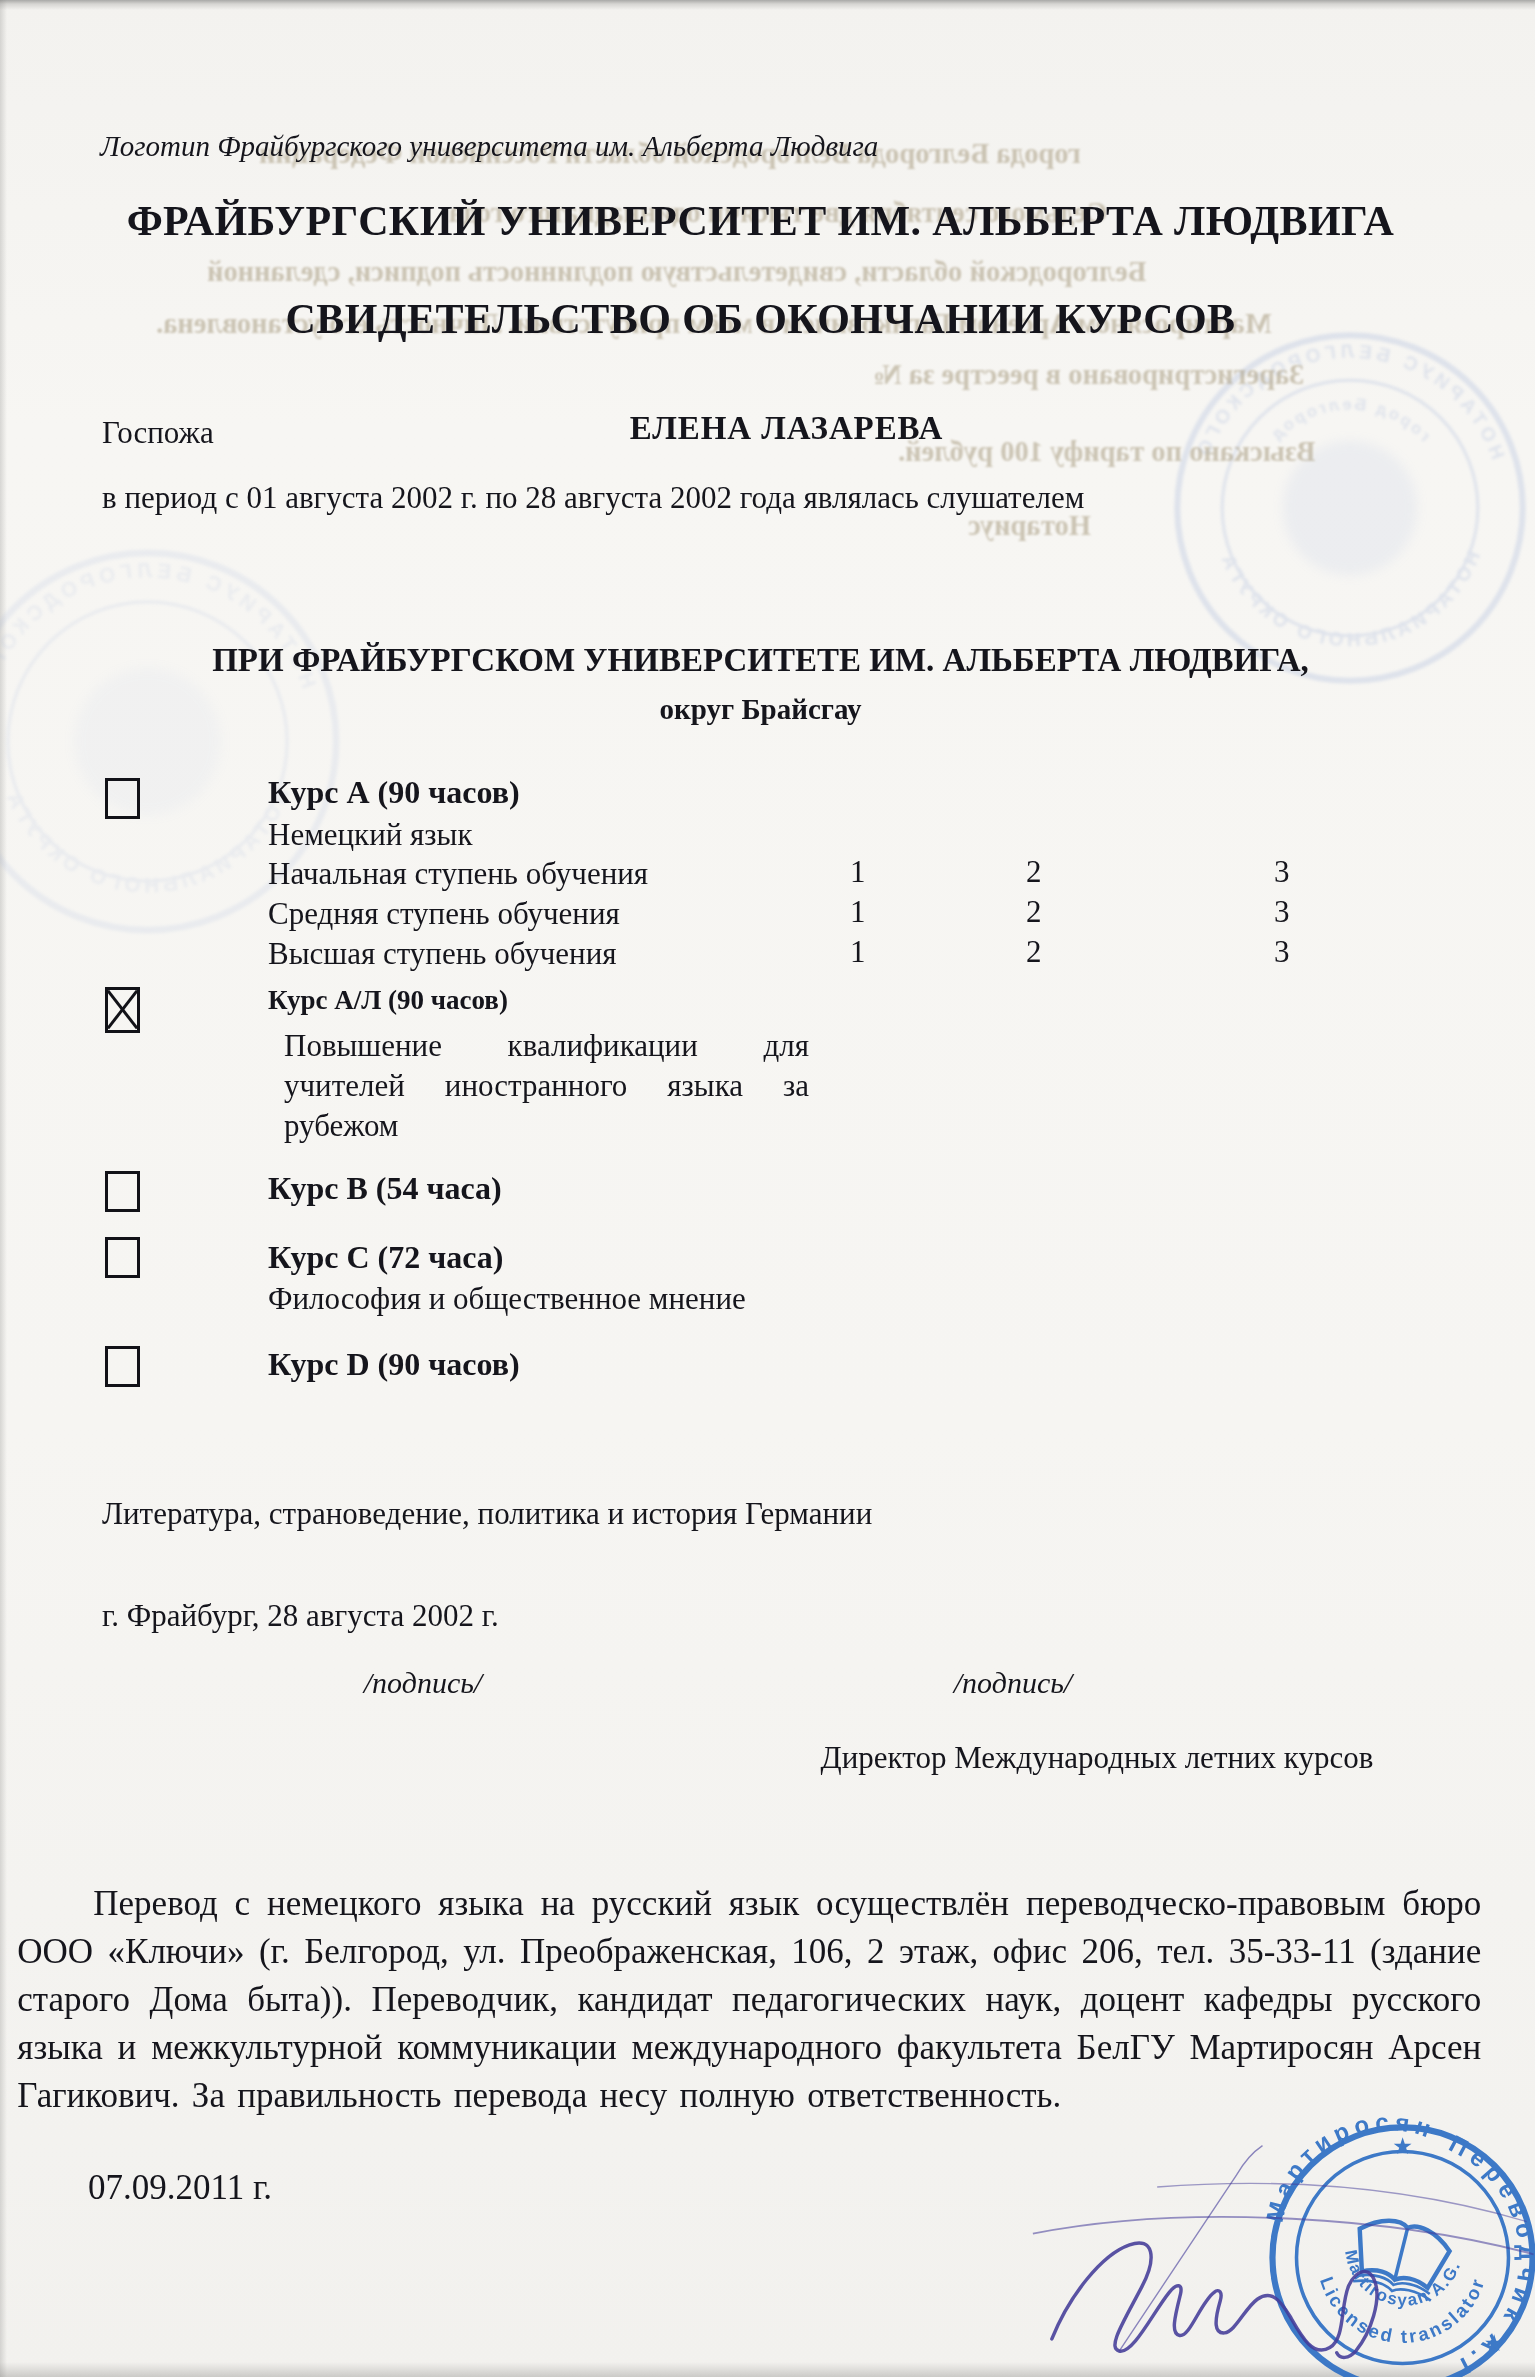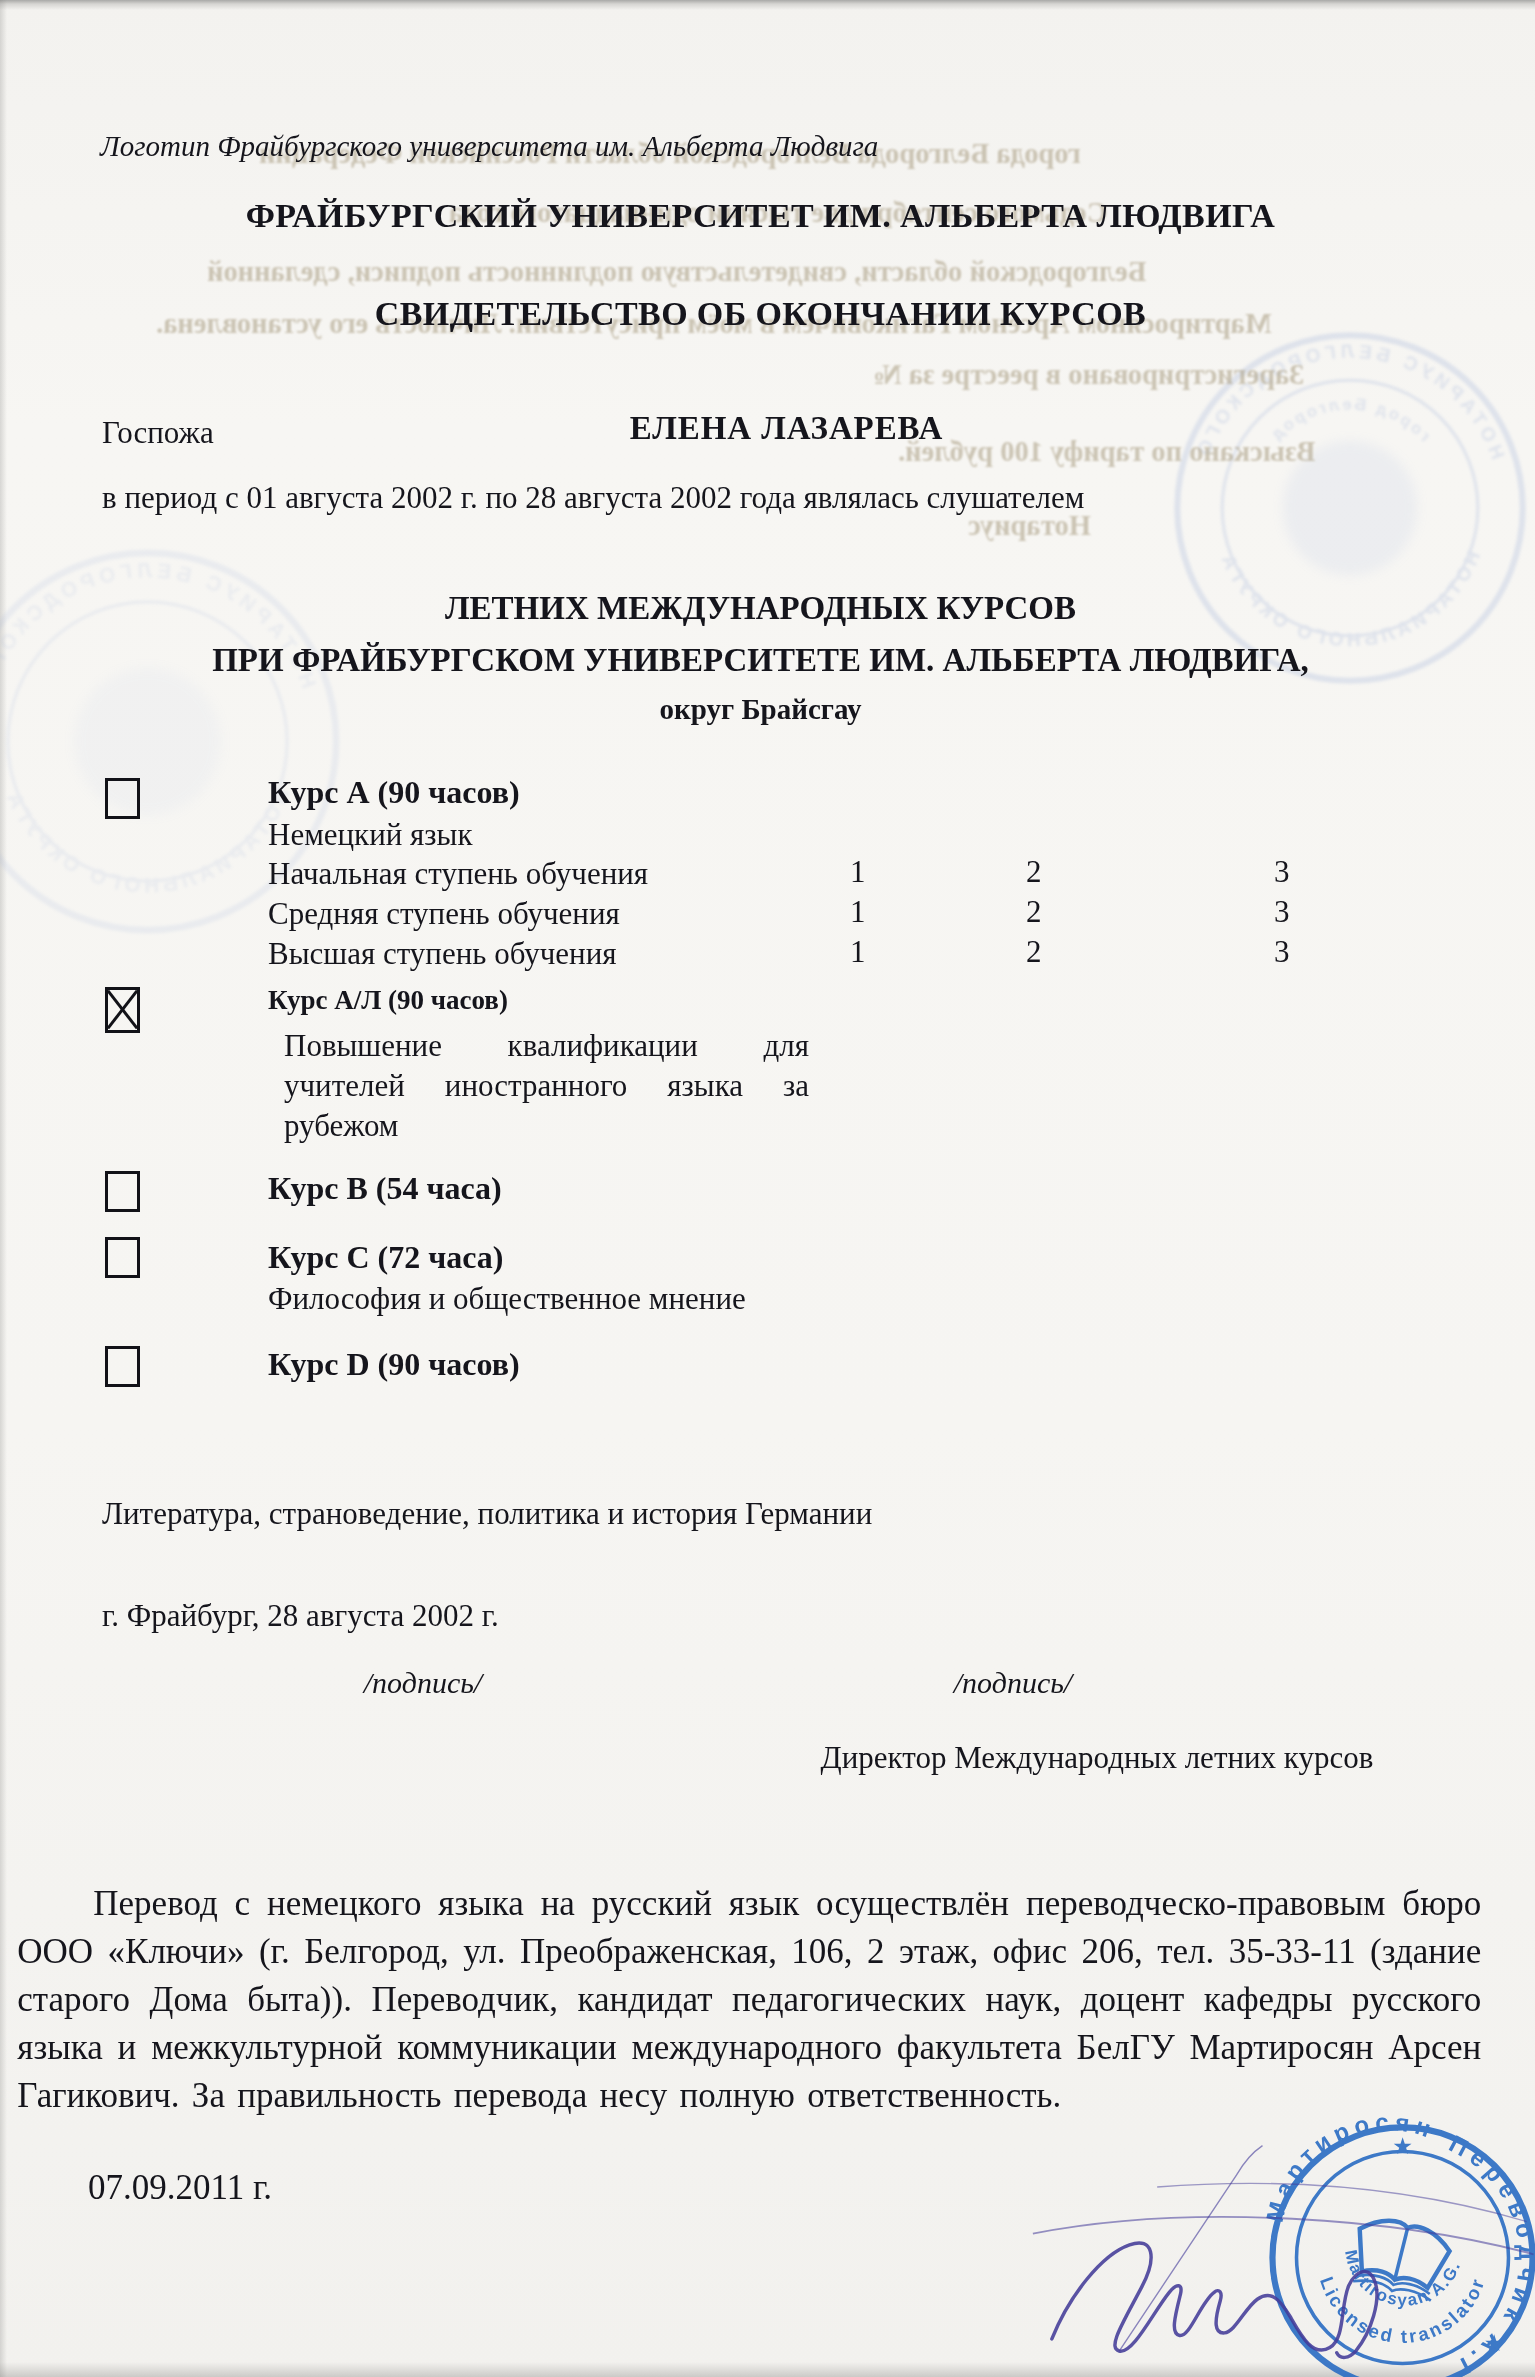--- a/index.html
+++ b/index.html
@@ -5,21 +5,21 @@
   html,body{margin:0;padding:0;background:#e8e7e4;}
   .page{position:relative;width:1535px;height:2377px;overflow:hidden;
         background:linear-gradient(180deg,#f3f2ef 0%,#f7f6f3 18%,#f6f5f2 60%,#f2f1ee 100%);
         font-family:"Liberation Serif","DejaVu Serif",serif;color:#15151c;}
   .abs{position:absolute;}
   .b{font-weight:bold;}
   .i{font-style:italic;}
   .ctr{text-align:center;}
   .t36{font-size:31px;line-height:40px;}
   .t38{font-size:33px;}
-  .t39{font-size:34px;letter-spacing:0.4px;}
+  .t39{font-size:42px;letter-spacing:0.4px;}
   .edge-top{left:0;top:0;width:1535px;height:10.4px;
             background:linear-gradient(180deg,#a9a9a7 0%,#d6d5d2 40%,rgba(246,245,242,0) 100%);}
   .edge-bottom{left:0;top:2362px;width:1535px;height:15.6px;
             background:linear-gradient(0deg,#c9c8c5 0%,rgba(246,245,242,0) 100%);}
   .edge-left{left:0;top:0;width:7px;height:2377px;
             background:linear-gradient(90deg,rgba(120,120,118,0.25),rgba(246,245,242,0));}
   .cb{position:absolute;left:105px;width:29px;height:35px;border:3.5px solid #121218;background:transparent;}
   .cb svg{position:absolute;left:-1.7px;top:-1.7px;}
   .levels-row{position:absolute;left:268px;width:1123px;height:40px;}
   .lvl-num{position:absolute;top:0;font-size:31px;}
@@ -90,21 +90,20 @@
   <div class="abs i" style="left:100px;top:130px;font-size:29px;">Логотип Фрайбургского университета им. Альберта Людвига</div>
 
   <div class="abs b ctr t39" style="left:121px;top:197px;width:1279px;">ФРАЙБУРГСКИЙ УНИВЕРСИТЕТ ИМ. АЛЬБЕРТА ЛЮДВИГА</div>
   <div class="abs b ctr t39" style="left:121px;top:295px;width:1279px;">СВИДЕТЕЛЬСТВО ОБ ОКОНЧАНИИ КУРСОВ</div>
 
   <div class="abs t36" style="left:102px;top:413px;">Госпожа</div>
   <div class="abs b ctr t38" style="left:147px;top:410px;width:1279px;letter-spacing:0.9px;">ЕЛЕНА ЛАЗАРЕВА</div>
 
   <div class="abs t36" style="left:102px;top:478px;text-align:center;">в период с 01 августа 2002 г. по 28 августа 2002 года являлась слушателем</div>
 
-  <div class="abs b ctr t38" style="left:121px;top:590px;width:1279px;">ЛЕТНИХ МЕЖДУНАРОДНЫХ КУРСОВ</div>
   <div class="abs b ctr t38" style="left:121px;top:642px;width:1279px;">ПРИ ФРАЙБУРГСКОМ УНИВЕРСИТЕТЕ ИМ. АЛЬБЕРТА ЛЮДВИГА,</div>
   <div class="abs b ctr" style="left:121px;top:693px;width:1279px;font-size:29px;">округ Брайсгау</div>
 
   <div class="cb" style="top:778px;"></div>
   <div class="abs b" style="left:268px;top:774px;font-size:32px;">Курс А (90 часов)</div>
   <div class="abs t36" style="left:268px;top:815px;">Немецкий язык</div>
 
   <div class="levels-row" style="top:854px;">
     <span class="t36">Начальная ступень обучения</span>
     <span class="lvl-num" style="left:582px;">1</span>

